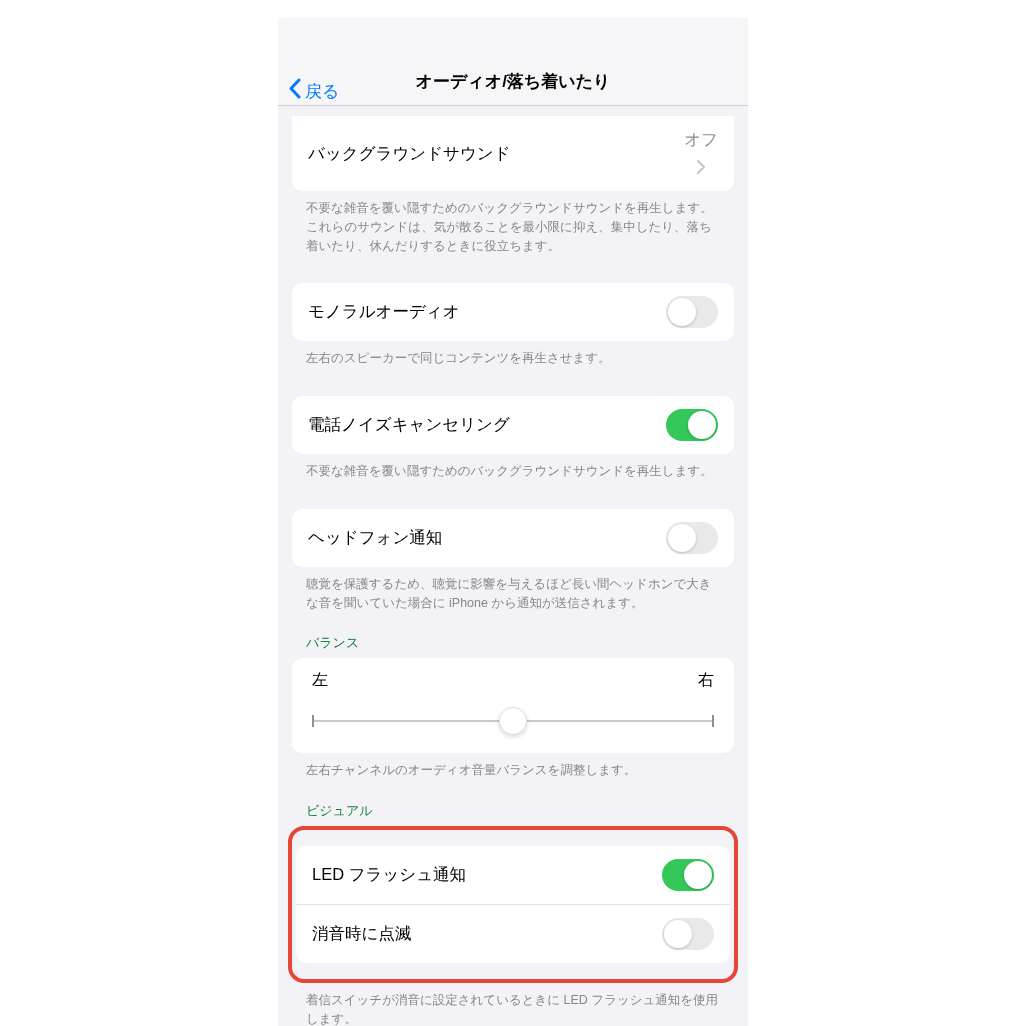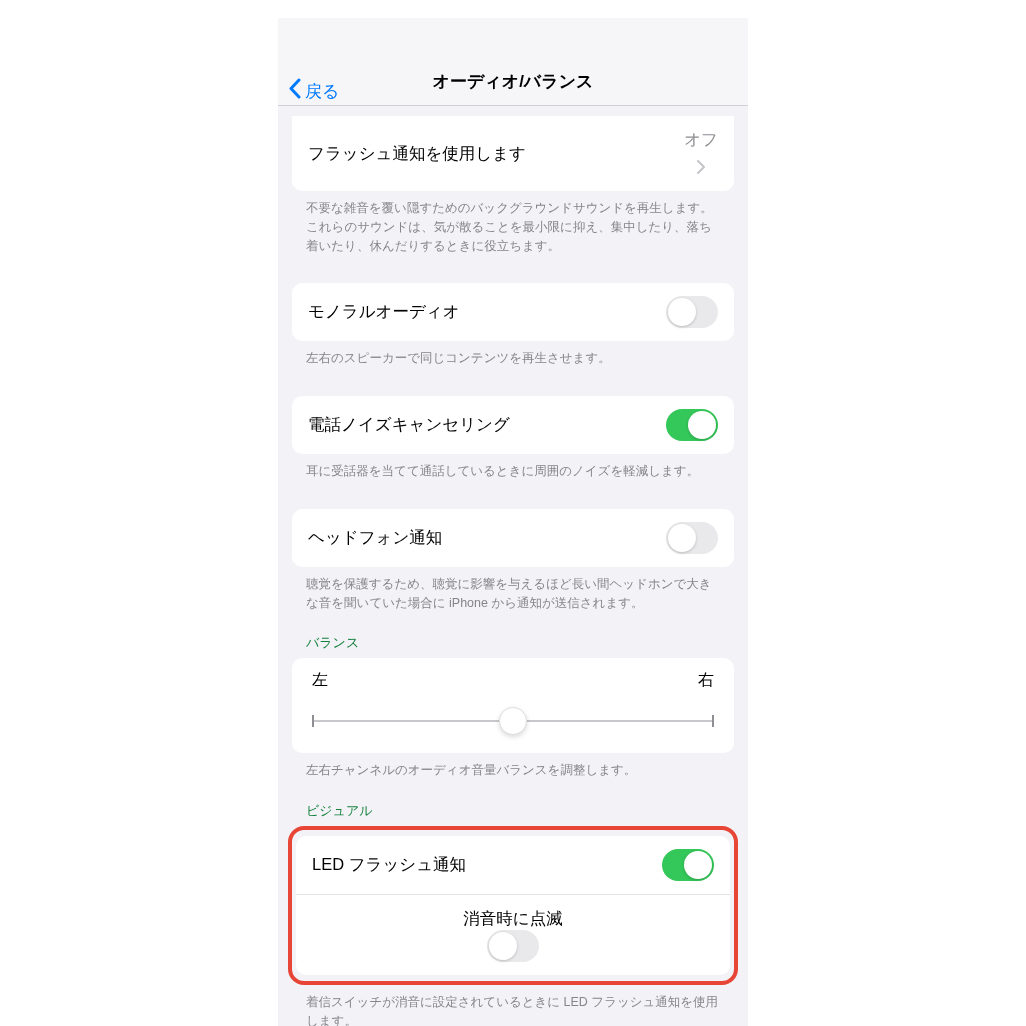--- a/index.html
+++ b/index.html
@@ -64,21 +64,20 @@
   }
   .cell-group .gcell {
     padding: 13px 16px;
     display: flex;
     align-items: center;
     justify-content: space-between;
     min-height: 46px;
   }
   .cell-group .gcell + .gcell {
     border-top: 1px solid #e3e3e6;
-    flex-direction: column;
   }
   .cell-label { font-size: 16.5px; color: #000; }
   .cell-value { color: #8e8e93; font-size: 16.5px; display: flex; align-items: center; gap: 8px; flex-direction: column;}
   .chevron { color: #c5c5c9; }
   .chevron svg { width: 8px; height: 14px; }
   .footer {
     color: #86868a;
     font-size: 12.5px;
     line-height: 1.5;
     padding: 8px 28px 0 28px;
@@ -164,21 +163,21 @@
     left: 50%;
     top: 50%;
     transform: translate(-50%, -50%);
   }
 
   
   .highlight {
     margin: 0 10px;
     border: 4px solid #e74536;
     border-radius: 16px;
-    padding: 6px 0;
+    padding: 16px 0;
   }
   .highlight .cell-group { margin: 0 4px; }
 
   .home-indicator {
     width: 135px;
     height: 5px;
     background: #000;
     border-radius: 3px;
     position: absolute;
     left: 50%;
@@ -193,28 +192,28 @@
 
   <div class="navbar">
     <div class="back">
       <span>
         <svg viewBox="0 0 13 21" fill="none" stroke="#007aff" stroke-width="3" stroke-linecap="round" stroke-linejoin="round">
             <polyline points="11,2 3,10.5 11,19"></polyline>
           </svg>
       </span>
       <span>戻る</span>
     </div>
-    <div class="title">オーディオ/バランス</div>
+    <div class="title">オーディオ/落ち着いたり</div>
   </div>
 
   <div class="content">
 
     <div style="height:10px"></div>
     <div class="cell" style="border-top-left-radius:0;border-top-right-radius:0;">
-      <span class="cell-label">フラッシュ通知を使用します</span>
+      <span class="cell-label">バックグラウンドサウンド</span>
       <span class="cell-value">
         <span>オフ</span>
         <span class="chevron">
           <svg viewBox="0 0 8 14" fill="none" stroke="#c5c5c9" stroke-width="2" stroke-linecap="round" stroke-linejoin="round">
               <polyline points="1,1 7,7 1,13"></polyline>
             </svg>
         </span>
       </span>
     </div>
     <div class="footer">不要な雑音を覆い隠すためのバックグラウンドサウンドを再生します。これらのサウンドは、気が散ることを最小限に抑え、集中したり、落ち着いたり、休んだりするときに役立ちます。</div>
@@ -228,21 +227,21 @@
     </div>
     <div class="footer">左右のスピーカーで同じコンテンツを再生させます。</div>
 
     <div class="spacer"></div>
     <div class="cell">
       <span class="cell-label">電話ノイズキャンセリング</span>
       <span class="toggle on">
           <span class="knob"></span>
         </span>
     </div>
-    <div class="footer">耳に受話器を当てて通話しているときに周囲のノイズを軽減します。</div>
+    <div class="footer">不要な雑音を覆い隠すためのバックグラウンドサウンドを再生します。</div>
 
     <div class="spacer"></div>
     <div class="cell">
       <span class="cell-label">ヘッドフォン通知</span>
       <span class="toggle">
           <span class="knob"></span>
         </span>
     </div>
     <div class="footer">聴覚を保護するため、聴覚に影響を与えるほど長い間ヘッドホンで大きな音を聞いていた場合に iPhone から通知が送信されます。</div>
 

